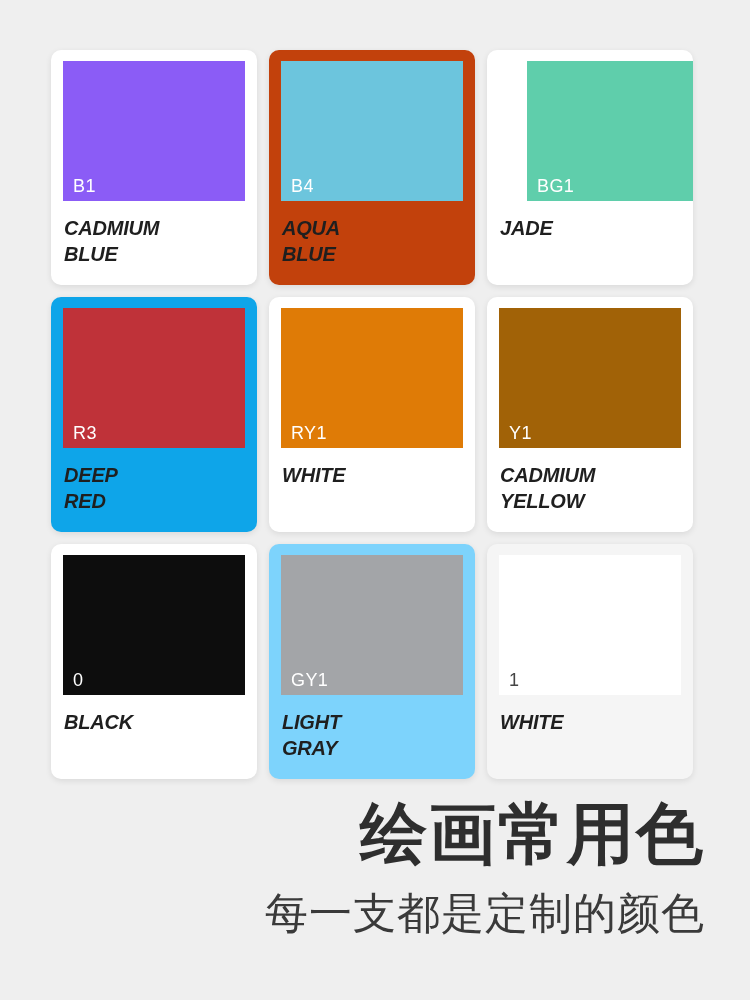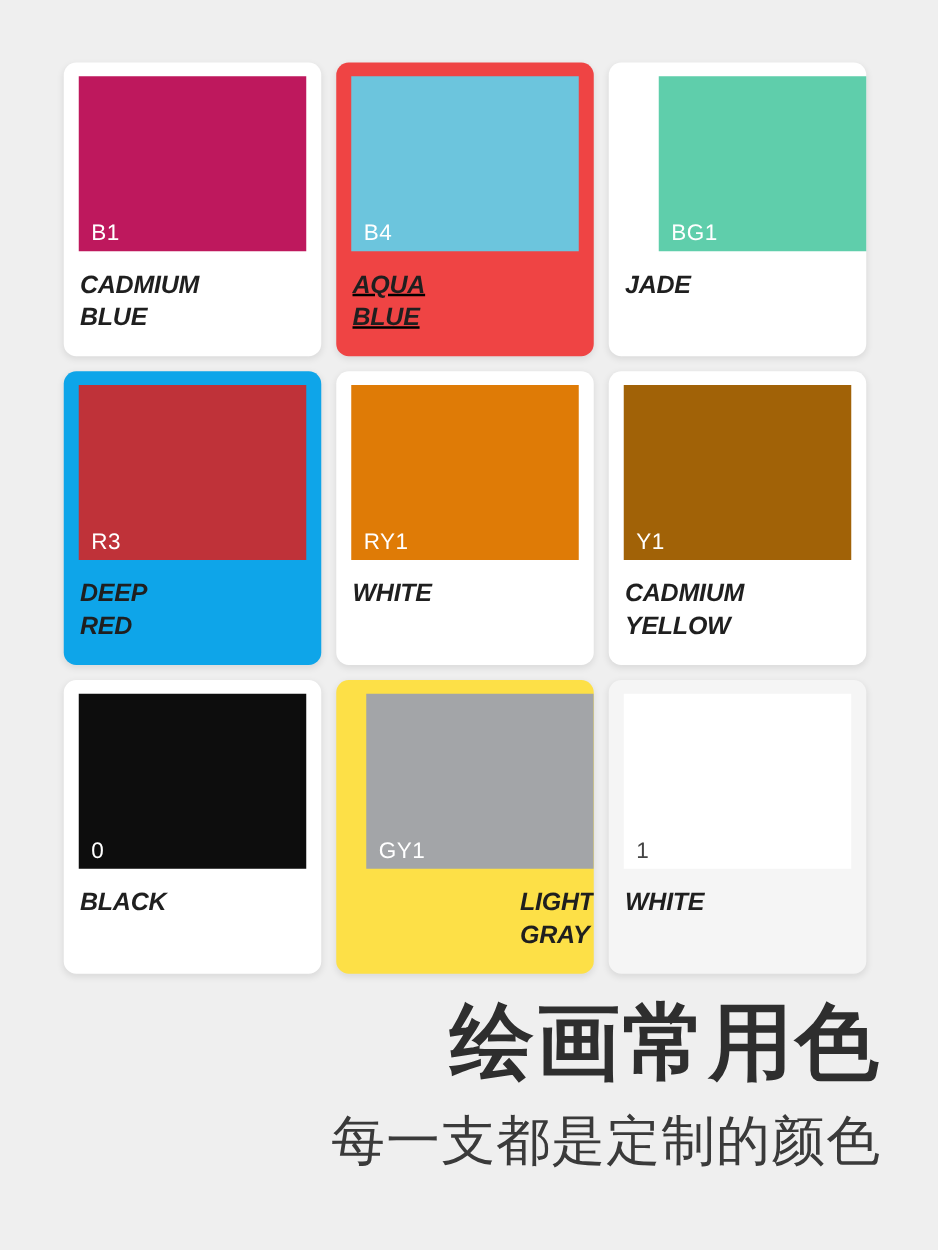--- a/index.html
+++ b/index.html
@@ -114,27 +114,27 @@
     font-family: "DejaVu Sans", "Liberation Sans", sans-serif;
   }
 </style>
 </head>
 <body style="background: rgb(239, 239, 239);">
 
 <div id="page">
 
   <div id="swatch-grid">
       <div class="swatch-card" style="background: rgb(255, 255, 255);">
-        <div class="swatch-color" style="background: #be185d;">
+        <div class="swatch-color" style="background: #8b5cf6;">
           <span class="swatch-code" style="color: rgb(255, 255, 255);">B1</span>
         </div>
         <div class="swatch-name">CADMIUM
 BLUE</div>
       </div>
-      <div class="swatch-card" style="background: #ef4444; text-decoration: underline;">
+      <div class="swatch-card" style="background: #c2410c;">
         <div class="swatch-color" style="background: rgb(108, 197, 221);">
           <span class="swatch-code" style="color: rgb(255, 255, 255);">B4</span>
         </div>
         <div class="swatch-name">AQUA
 BLUE</div>
       </div>
       <div class="swatch-card" style="background: rgb(255, 255, 255);">
         <div class="swatch-color" style="background: rgb(95, 206, 171); margin-left: 40px;">
           <span class="swatch-code" style="color: rgb(255, 255, 255);">BG1</span>
         </div>
@@ -159,21 +159,21 @@
         </div>
         <div class="swatch-name">CADMIUM
 YELLOW</div>
       </div>
       <div class="swatch-card" style="background: rgb(255, 255, 255);">
         <div class="swatch-color" style="background: rgb(13, 13, 13);">
           <span class="swatch-code" style="color: rgb(255, 255, 255);">0</span>
         </div>
         <div class="swatch-name">BLACK</div>
       </div>
-      <div class="swatch-card" style="background: #fde047; align-items: flex-end;">
+      <div class="swatch-card" style="background: #7dd3fc;">
         <div class="swatch-color" style="background: rgb(163, 165, 168);">
           <span class="swatch-code" style="color: rgb(255, 255, 255);">GY1</span>
         </div>
         <div class="swatch-name">LIGHT
 GRAY</div>
       </div>
       <div class="swatch-card light-card" style="background: rgb(245, 245, 245);">
         <div class="swatch-color" style="background: rgb(255, 255, 255);">
           <span class="swatch-code dark-code" style="color: rgb(68, 68, 68);">1</span>
         </div>

